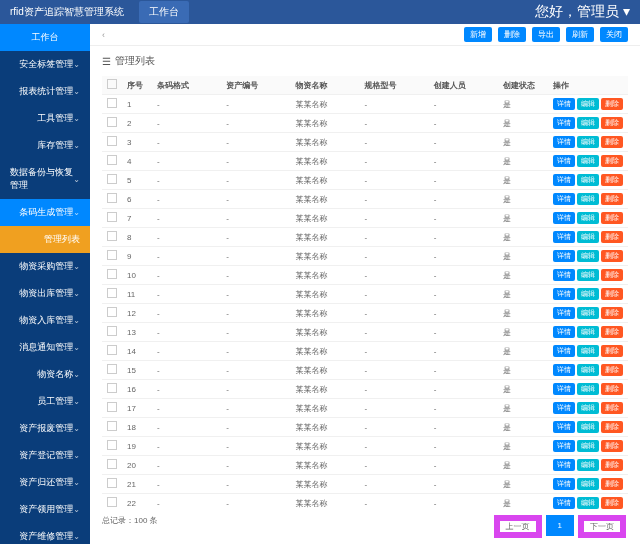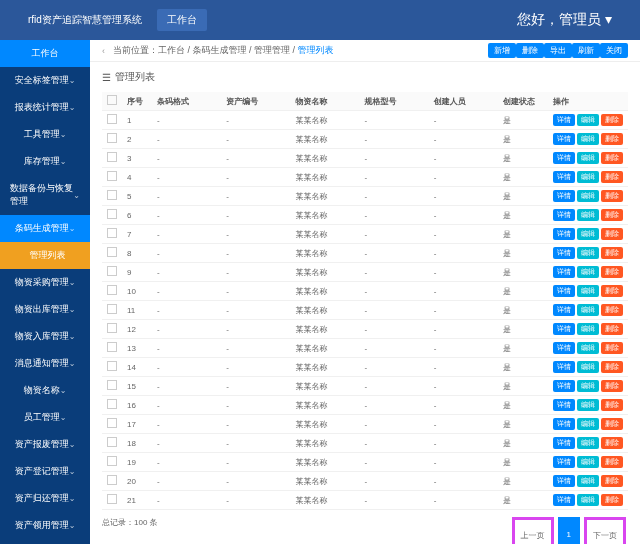--- a/index.html
+++ b/index.html
@@ -1,44 +1,44 @@
 <!DOCTYPE html>
 <html><head>
 <meta charset="utf-8">
 <style>
 *{margin:0;padding:0;box-sizing:border-box;font-family:"Microsoft YaHei",Arial,sans-serif}
 body{font-size:10px;color:#333;background:#fff}
-.top-bar{height:40px;background:#2b579a;color:#fff;display:flex;align-items:center;padding:0 28px}
+.top-bar{height:24px;background:#2b579a;color:#fff;display:flex;align-items:center;padding:0 10px}
 .brand{font-weight:500;font-size:10px}
 .top-tab{margin-left:15px;background:#3a6bb5;padding:4px 10px;font-size:10px;border-radius:2px}
 .top-spacer{flex:1}
 .welcome{font-size:14px}
 .layout{display:flex;height:calc(544px - 24px)}
 .sidebar{width:90px;background:#0a3d7a;color:#fff;overflow-y:auto}
-.side-item{padding:7px 10px;font-size:9px;display:flex;align-items:center;justify-content:center;cursor:pointer}
+.side-item{padding:7px 10px;font-size:9px;display:flex;align-items:center;justify-content:flex-end;cursor:pointer}
 .side-item.active{background:#0088ff}
 .side-item.sub{background:#f0a020;padding-left:15px}
 .chev{font-size:8px;opacity:.7}
 .main{flex:1;display:flex;flex-direction:column;overflow:hidden;background:#fff}
 .crumb-bar{height:22px;display:flex;align-items:center;padding:0 12px;font-size:9px;color:#666;border-bottom:1px solid #eee}
 .collapse-btn{margin-right:8px;color:#999;cursor:pointer}
-.crumb-act{margin-left:auto;display:flex;gap:0}
+.crumb-act{margin-left:auto;display:flex;gap:6px}
 .crumb-act span{background:#0088ff;color:#fff;padding:2px 6px;border-radius:2px;font-size:8px;cursor:pointer}
 .panel-title{padding:8px 12px;font-size:10px;color:#555;font-weight:500;display:flex;align-items:center;gap:4px}
 .table-wrap{flex:1;overflow:auto;padding:0 12px}
 table{width:100%;border-collapse:collapse;font-size:8px}
 th,td{padding:3px 5px;text-align:left;border-bottom:1px solid #f0f0f0;color:#666}
 th{font-weight:700;color:#555;background:#fafafa}
 .chk{width:10px;height:10px;border:1px solid #ccc;display:inline-block}
 .act-btns{display:flex;gap:2px}
 .act-btns span{padding:1px 4px;border-radius:2px;color:#fff;font-size:7px;cursor:pointer}
 .b1{background:#0088ff}.b2{background:#00bcd4}.b3{background:#ff5722}
 .pager{display:flex;align-items:flex-start;padding:6px 12px;font-size:8px;color:#666}
 .pager-spacer{flex:1}
-.pg-btn{border:3px solid #d946ef;padding:10px 6px;margin:0 2px;cursor:pointer}
+.pg-btn{border:6px solid #d946ef;padding:0 6px;margin:0 2px;cursor:pointer}
 .pg-btn.cur{background:#0088ff;color:#fff;border-color:#0088ff}
 </style>
 </head>
 <body>
 
 <div class="top-bar">
   <span class="brand">rfid资产追踪智慧管理系统</span>
   <span class="top-tab">工作台</span>
   <span class="top-spacer"></span>
   <span class="welcome"><span>您好，管理员</span> <span>▾</span></span>
@@ -120,23 +120,20 @@
         <div class="side-item">
           <span>资产维修管理</span>
           <span class="chev">⌄</span>
         </div>
       </div>
   </div>
 
   <div class="main">
     <div class="crumb-bar">
       <span class="collapse-btn">‹</span>
-      <span>
-        <span>当前位置：</span><span>工作台</span><span> / </span><span>条码生成管理</span><span> / </span><span>管理管理</span><span> / </span><span style="color:#0088ff">管理列表</span>
-      </span>
       <div class="crumb-act">
         <span>新增</span>
         <span>删除</span>
         <span>导出</span>
         <span>刷新</span>
         <span>关闭</span>
       </div>
     </div>
 
     <div class="panel-title">

